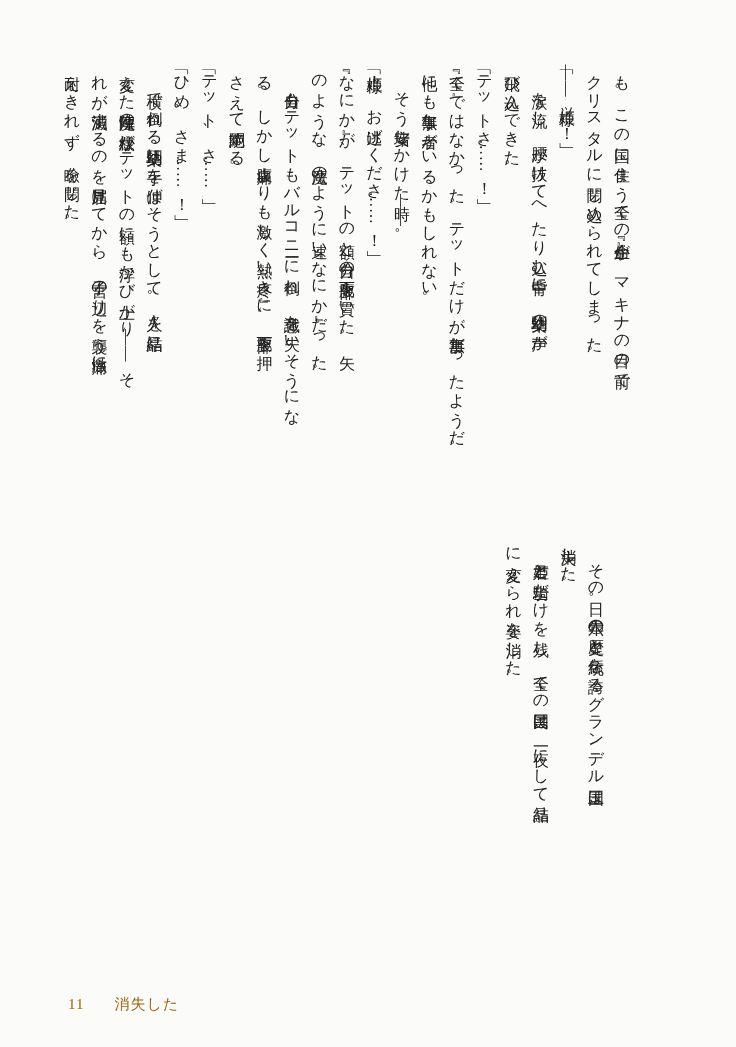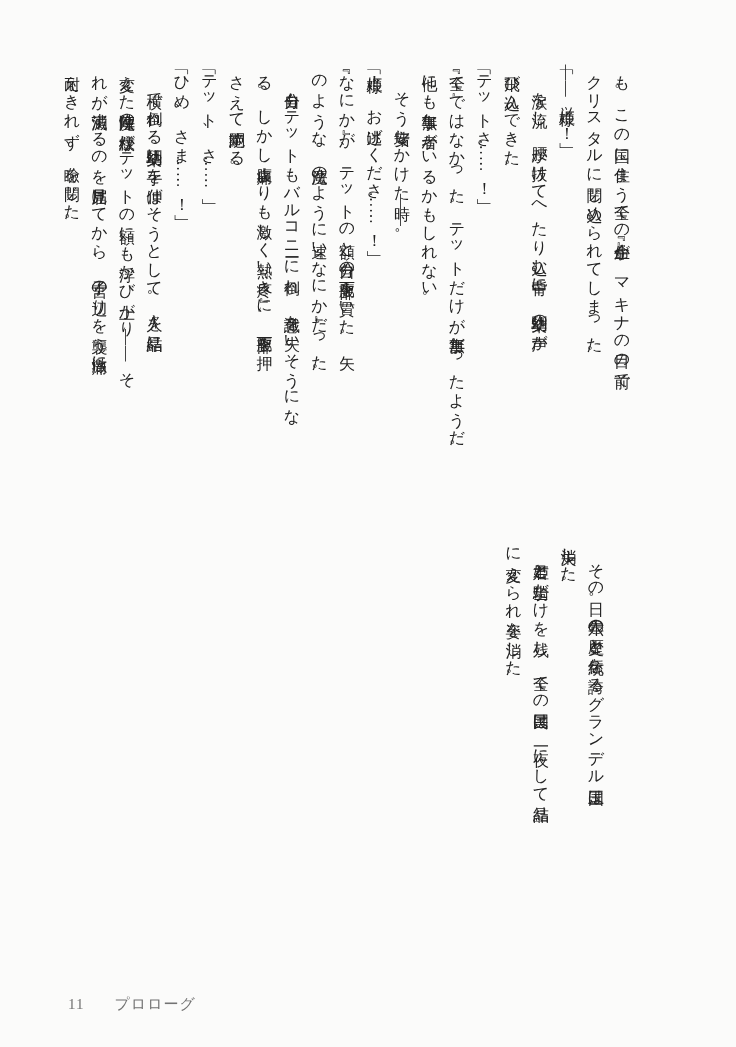--- a/index.html
+++ b/index.html
@@ -43,21 +43,21 @@
   }
   .footer {
     position: absolute;
     left: 68px;
     top: 995px;
     display: flex;
     align-items: center;
     gap: 30px;
     font-size: 15px;
     letter-spacing: 1px;
-    color: #737373;
+    color: #a16207;
   }
 </style>
 </head>
 <body>
 
 <div class="page">
 
   <div class="tier tier-upper">
     <p>も。この国に住まう全ての『生命』が、マキナの目の前で</p>
     <p>クリスタルに閉じ込められてしまった。</p>
@@ -84,16 +84,16 @@
 
   <div class="tier tier-lower">
     <p>　その日。六〇〇年の歴史と伝統を誇るグランデル王国は、</p>
     <p>消失した。</p>
     <p>　姫君と騎士だけを残し、全ての国民は、一夜にして結晶</p>
     <p>に変えられ姿を消した。</p>
   </div>
 
   <div class="footer">
     <span>11</span>
-    <span>プロローグ</span>
+    <span>消失した</span>
   </div>
 
 </div>
 
 </body></html>

